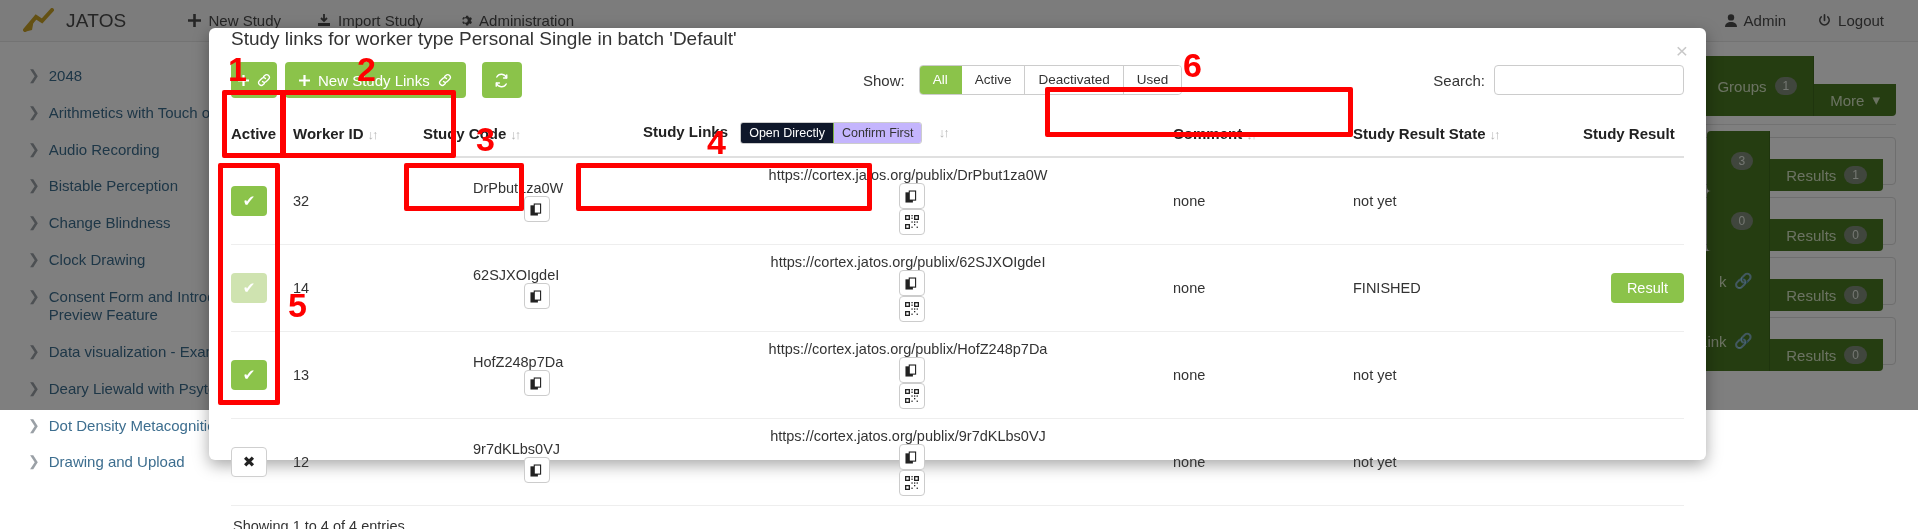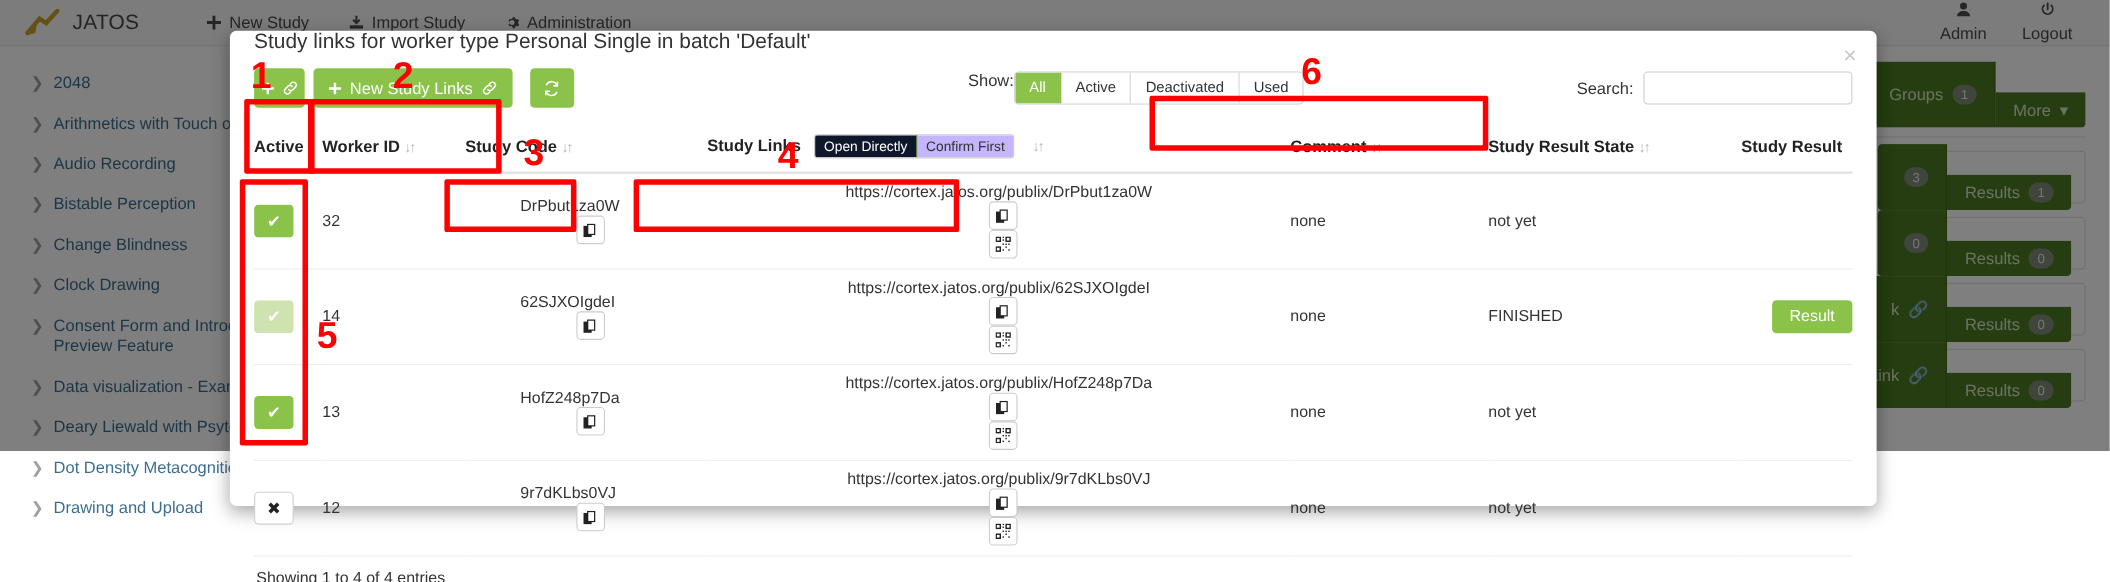--- a/index.html
+++ b/index.html
@@ -24,21 +24,21 @@
   }
   .brand { display: flex; align-items: center; gap: 10px; margin-left: 22px; }
   .brand-logo { width: 34px; height: 26px; position: relative; }
   .brand-text { font-size: 19px; color: #4a4a4a; letter-spacing: .2px; }
   .nav-links { display: flex; align-items: center; gap: 0px; margin-left: 44px; }
   .nav-link {
     font-size: 15px; color: #4c4c4c; padding: 0 18px;
     display: flex; align-items: center; gap: 7px; white-space: nowrap;
   }
   .nav-right { margin-left: auto; display: flex; align-items: center; gap: 0; margin-right: 18px; }
-  .nav-right .nav-link { padding: 0 16px; flex-direction: column; }
+  .nav-right .nav-link { padding: 0 16px; }
 
   
   .sidebar { position: absolute; top: 42px; left: 0; width: 400px; padding-top: 16px; }
   .side-item {
     display: flex; align-items: flex-start; gap: 9px;
     padding: 9px 0 9px 28px; font-size: 15px; color: #3d6e8f;
     line-height: 1.25;
   }
   .caret { color: #9aa0a6; font-size: 14px; flex: none; line-height: 1.25; }
 
@@ -95,21 +95,21 @@
   .toolrow { display: flex; align-items: center; height: 52px; position: relative; }
   .btn-lime {
     background: #8bc34a; color: #fff; border: none; border-radius: 4px;
     font-size: 15px; padding: 0 14px; height: 36px;
     display: inline-flex; align-items: center; gap: 8px; cursor: pointer;
   }
   .btn-lime.sq { width: 46px; justify-content: center; padding: 0; }
   .btn-lime.ref { width: 40px; justify-content: center; padding: 0; margin-left: 8px; }
   .tool-left { display: flex; align-items: flex-start; gap: 8px; }
 
-  .show-wrap { position: absolute; left: 649px; display: flex; align-items: flex-start; gap: 0; }
+  .show-wrap { position: absolute; left: 632px; display: flex; align-items: center; gap: 14px; }
   .show-label { font-size: 15px; color: #333; }
   .seg { display: inline-flex; border: 1px solid #ccc; border-radius: 4px; overflow: hidden; }
   .seg > div {
     font-size: 13.5px; padding: 6px 13px; background: #fff; color: #333;
     border-right: 1px solid #ccc; cursor: pointer; line-height: 1.2;
   }
   .seg > div:last-child { border-right: none; }
   .seg > div.on { background: #8bc34a; color: #fff; border-right-color: #8bc34a; }
 
   .search-wrap { position: absolute; right: 0; display: flex; align-items: center; gap: 9px; }

